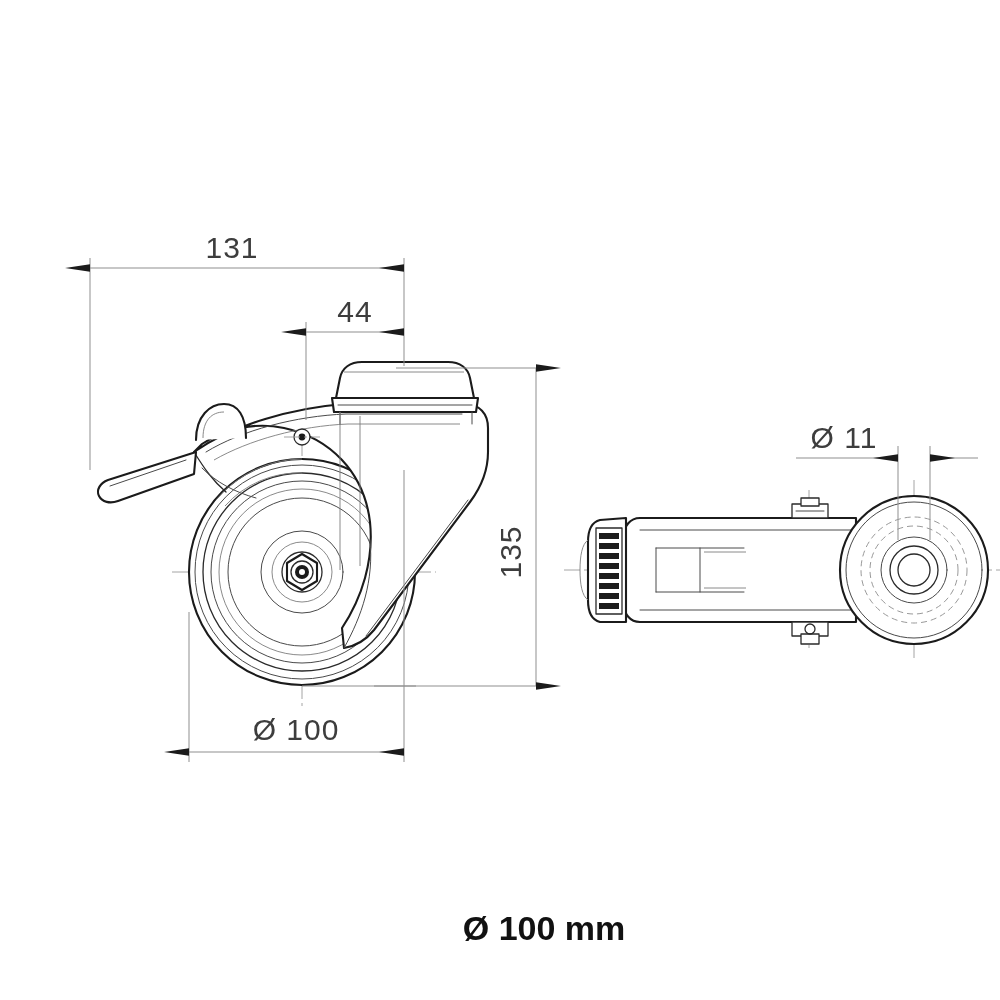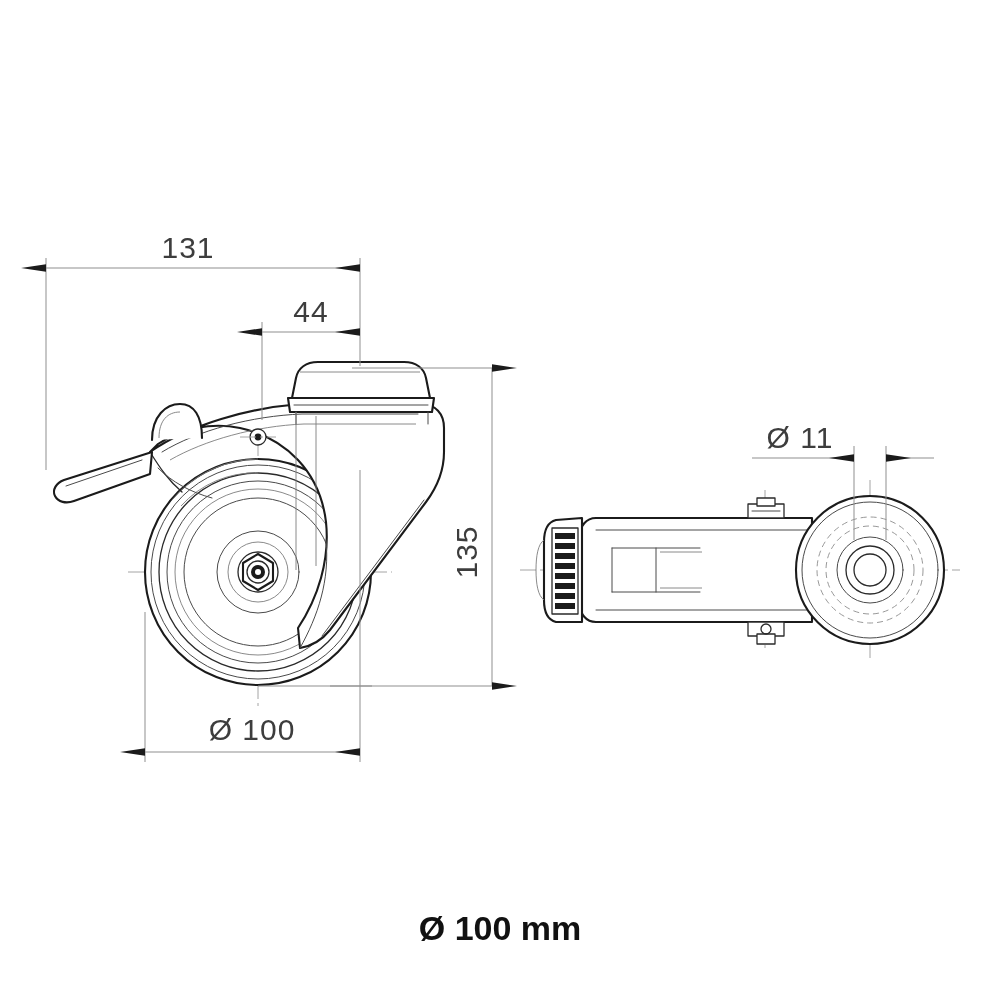--- a/index.html
+++ b/index.html
@@ -12,20 +12,21 @@
     width: 1000px;
     height: 1000px;
     overflow: hidden;
     font-family: "Liberation Sans", sans-serif;
   }
   #drawing-root {
     position: relative;
     width: 804px;
     height: 1000px;
     background: #ffffff;
+    padding-left: 44px;
   }
   svg.sheet {
     display: block;
     width: 1000px;
     height: 1000px;
   }
   
   .outline {
     fill: none;
     stroke: #1b1b1b;

